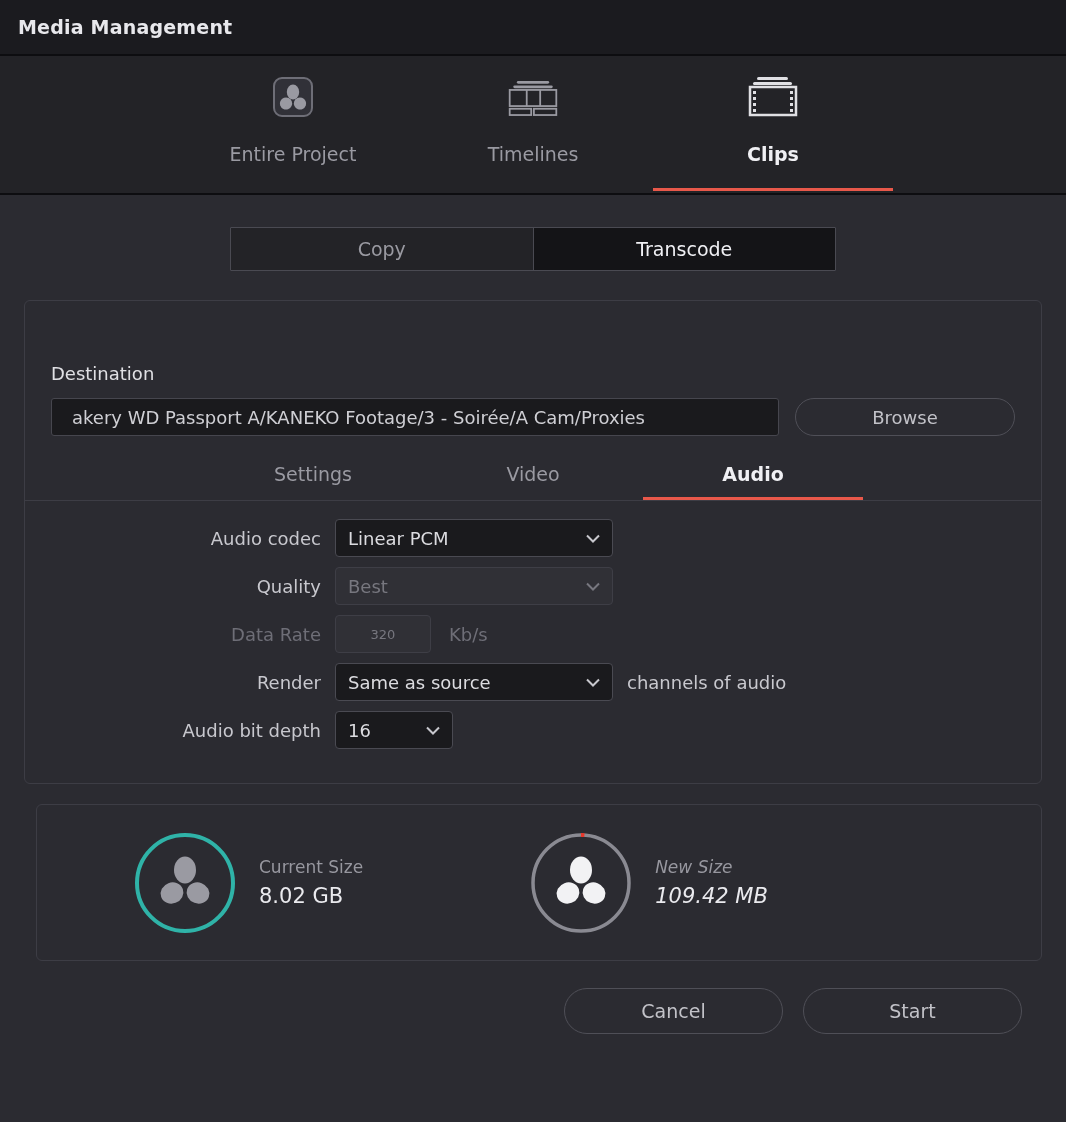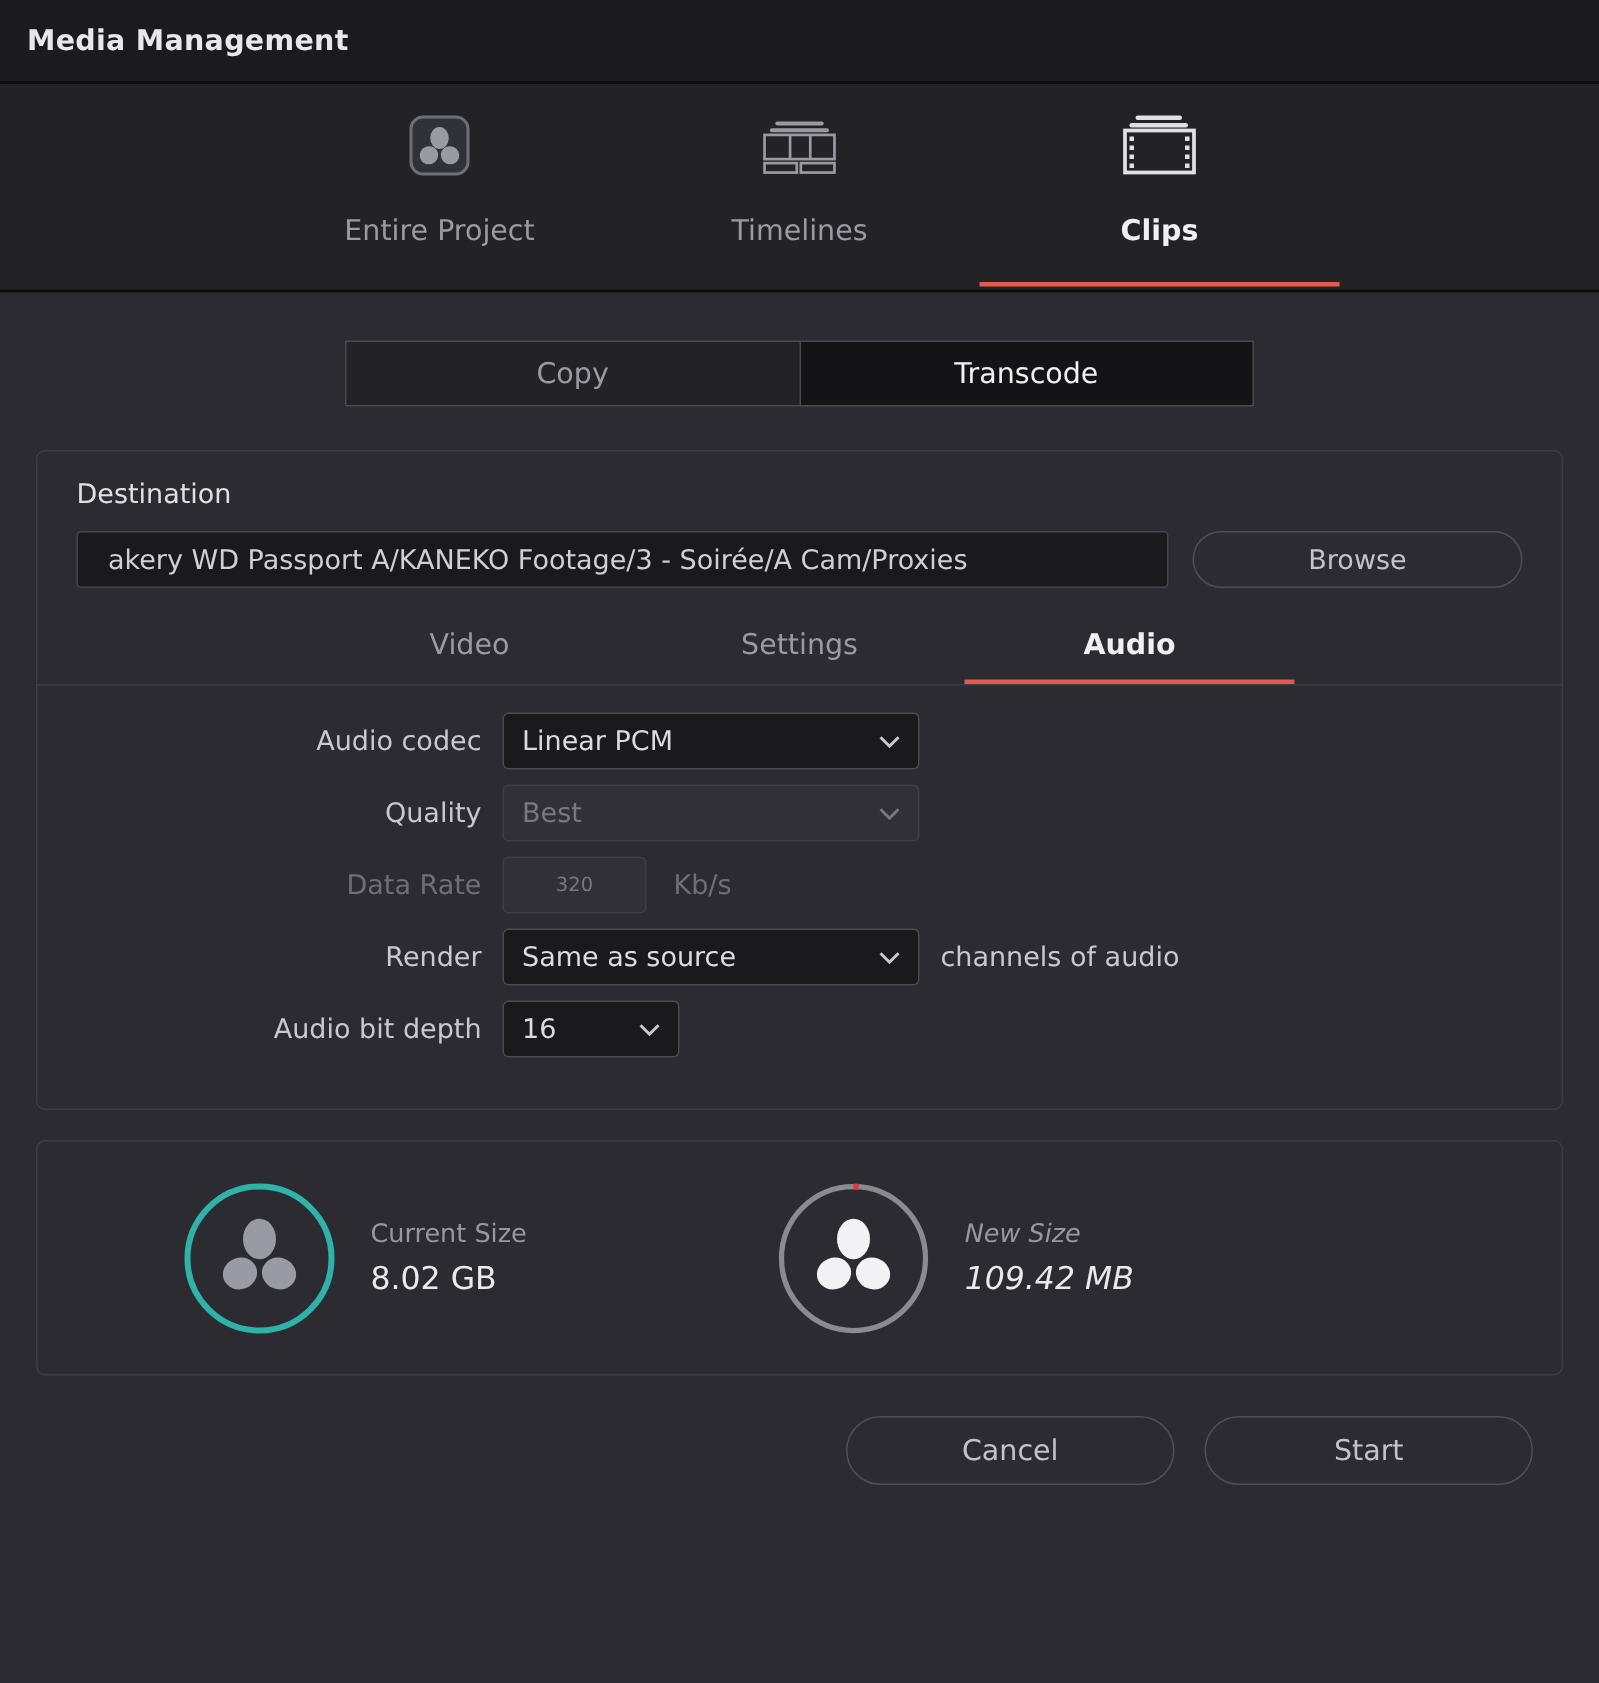--- a/index.html
+++ b/index.html
@@ -143,20 +143,21 @@
   }
   .panel-dest {
     margin: 0 2px;
     padding: 0;
   }
   .dest-inner { padding: 18px 26px 0 26px; }
   .dest-title {
     font-size: 18px;
     color: #e0e0e4;
     margin-bottom: 14px;
+    margin-top: 44px;
   }
   .dest-row {
     display: flex;
     align-items: center;
     gap: 16px;
     padding-bottom: 18px;
   }
   .dest-input {
     flex: 1 1 auto;
     height: 38px;
@@ -274,21 +275,21 @@
     font-size: 13px;
     font-family: inherit;
     text-align: center;
     box-sizing: border-box;
     outline: none;
   }
   .units { font-size: 18px; color: #6e6e77; margin-left: 18px; }
 
   
   .panel-size {
-    margin: 20px 2px 0 2px;
+    margin: 20px 2px 0 14px;
     height: 157px;
     display: flex;
     align-items: center;
   }
   .size-item {
     display: flex;
     align-items: center;
     gap: 22px;
   }
   .size-item.first { margin-left: 96px; }
@@ -397,25 +398,25 @@
       <div class="dest-inner">
         <div class="dest-title">Destination</div>
         <div class="dest-row">
           <input class="dest-input" type="text" value="akery WD Passport A/KANEKO Footage/3 - Soirée/A Cam/Proxies" style="">
           <button class="browse-btn">Browse</button>
         </div>
       </div>
 
       <div class="subtabs">
         <div class="subtab">
+          <span>Settings</span>
+          <span class="sunder"></span>
+        </div>
+        <div class="subtab">
           <span>Video</span>
-          <span class="sunder"></span>
-        </div>
-        <div class="subtab">
-          <span>Settings</span>
           <span class="sunder"></span>
         </div>
         <div class="subtab active">
           <span>Audio</span>
           <span class="sunder"></span>
         </div>
       </div>
 
       <div class="form">
 

